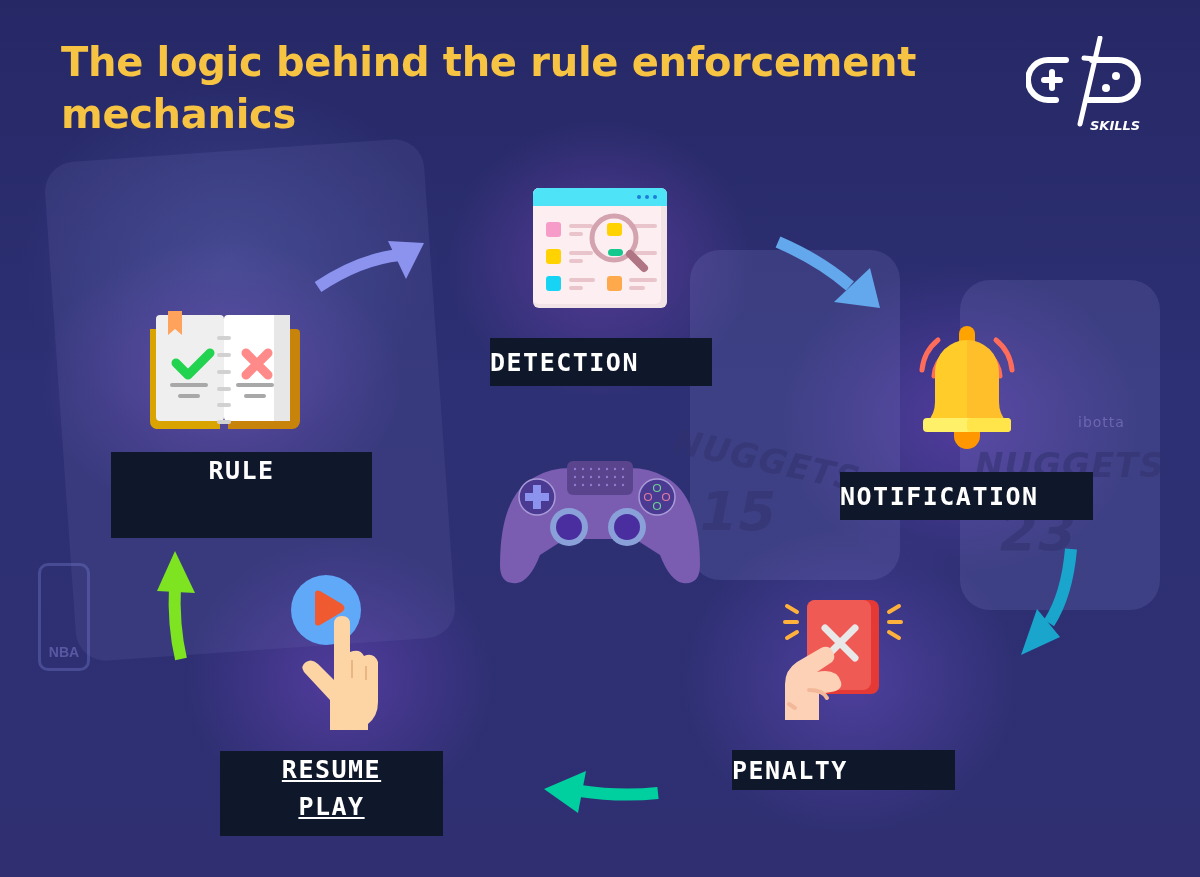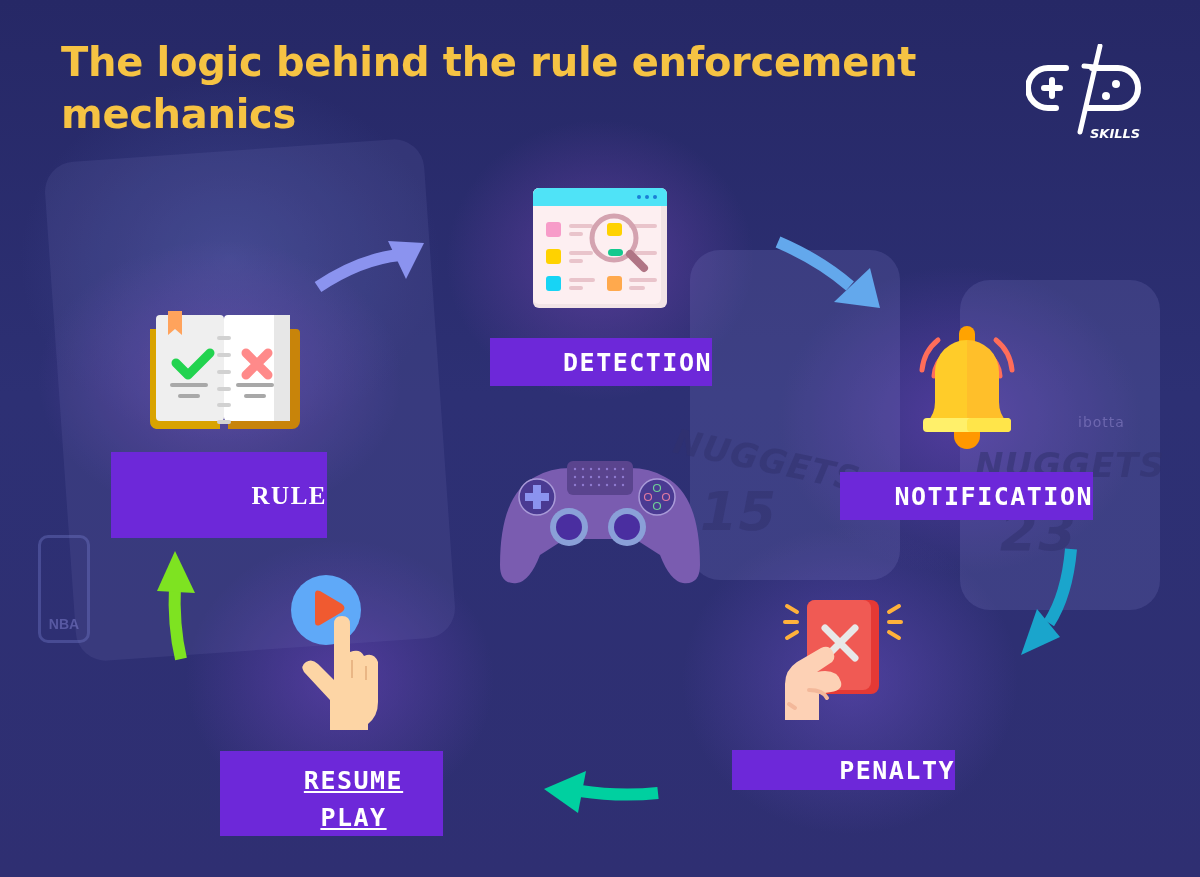--- a/index.html
+++ b/index.html
@@ -18,37 +18,37 @@
         radial-gradient(ellipse 220px 200px at 340px 680px, rgba(110,70,190,0.55), transparent 70%),
         radial-gradient(ellipse 300px 260px at 230px 260px, rgba(80,90,170,0.45), transparent 70%),
         linear-gradient(180deg, #262866 0%, #2d3074 45%, #2f2f72 100%);
     }
     .bg-shape { position: absolute; border-radius: 30px; background: rgba(120,120,190,0.15); }
     .jersey-text {
       position: absolute; font-family: "DejaVu Sans", sans-serif; font-weight: bold;
       color: rgba(50,50,110,0.55); font-style: italic; letter-spacing: 1px;
     }
     .nba-logo {
-      position: absolute; left: 38px; top: 535px; width: 52px; height: 108px;
+      position: absolute; left: 38px; top: 563px; width: 52px; height: 108px;
       border: 3px solid rgba(120,130,210,0.35); border-radius: 10px;
       color: rgba(140,140,220,0.45); font-weight: bold; font-size: 14px;
       display: flex; align-items: flex-end; justify-content: center; padding-bottom: 8px; box-sizing: border-box;
     }
     .title {
       position: absolute; left: 61px; top: 36px; width: 900px;
       color: #f6c343; font-family: "DejaVu Sans", sans-serif; font-size: 40px;
       font-weight: 600; line-height: 52px; letter-spacing: -0.3px; margin: 0;
     }
-    .logo { position: absolute; left: 1026px; top: 44px; width: 120px; height: 96px; }
+    .logo { position: absolute; left: 1026px; top: 36px; width: 120px; height: 96px; }
     .label {
-      position: absolute; background: #6d28d9; color: #fff;
+      position: absolute; background: #0f172a; color: #fff;
       font-family: "DejaVu Sans Mono", monospace; font-weight: bold;
       font-size: 25px; letter-spacing: 1.5px; text-align: center;
-      display: flex; align-items: center; justify-content: flex-end;
-      line-height: 37px; box-sizing: border-box; padding-left: 44px;
+      display: flex; align-items: center; justify-content: flex-start;
+      line-height: 37px; box-sizing: border-box;
     }
     .icon { position: absolute; }
     .arrow { position: absolute; overflow: visible; }
   </style>
 </head>
 <body>
 
 <div class="bg"></div>
 <div class="bg-shape" style="left:60px;top:150px;width:380px;height:500px;transform:rotate(-4deg);"></div>
 <div class="bg-shape" style="left:690px;top:250px;width:210px;height:330px;background:rgba(140,140,210,0.18);"></div>
@@ -171,21 +171,21 @@
     <path d="M30 58 l12 12 l22 -22" fill="none" stroke="#22d34f" stroke-width="9" stroke-linecap="round" stroke-linejoin="round"></path>
     <path d="M100 48 l22 22 M122 48 l-22 22" stroke="#ff8a8a" stroke-width="9" stroke-linecap="round"></path>
     <g stroke="#a8a8a8" stroke-width="4" stroke-linecap="round">
       <line x1="26" y1="80" x2="60" y2="80"></line>
         <line x1="34" y1="91" x2="52" y2="91"></line>
       <line x1="92" y1="80" x2="126" y2="80"></line>
         <line x1="100" y1="91" x2="118" y2="91"></line>
     </g>
   </svg>
 </div>
-<div class="label" style="left:111px;top:452px;width:216px;height:86px;flex-direction:row;font-family:Liberation Serif, serif;">
+<div class="label" style="left:111px;top:452px;width:261px;height:86px;flex-direction:column;">
   <span>RULE</span>
 </div>
 
 <div class="icon" style="left:904px;top:322px;">
   <svg width="126" height="132" viewBox="0 0 126 132">
     <g fill="none" stroke="#ff6d5a" stroke-width="5" stroke-linecap="round">
       <path d="M18 48 a44 44 0 0 1 16 -30"></path>
         <path d="M30 54 a30 30 0 0 1 12 -22"></path>
       <path d="M108 48 a44 44 0 0 0 -16 -30"></path>
         <path d="M96 54 a30 30 0 0 0 -12 -22"></path>

